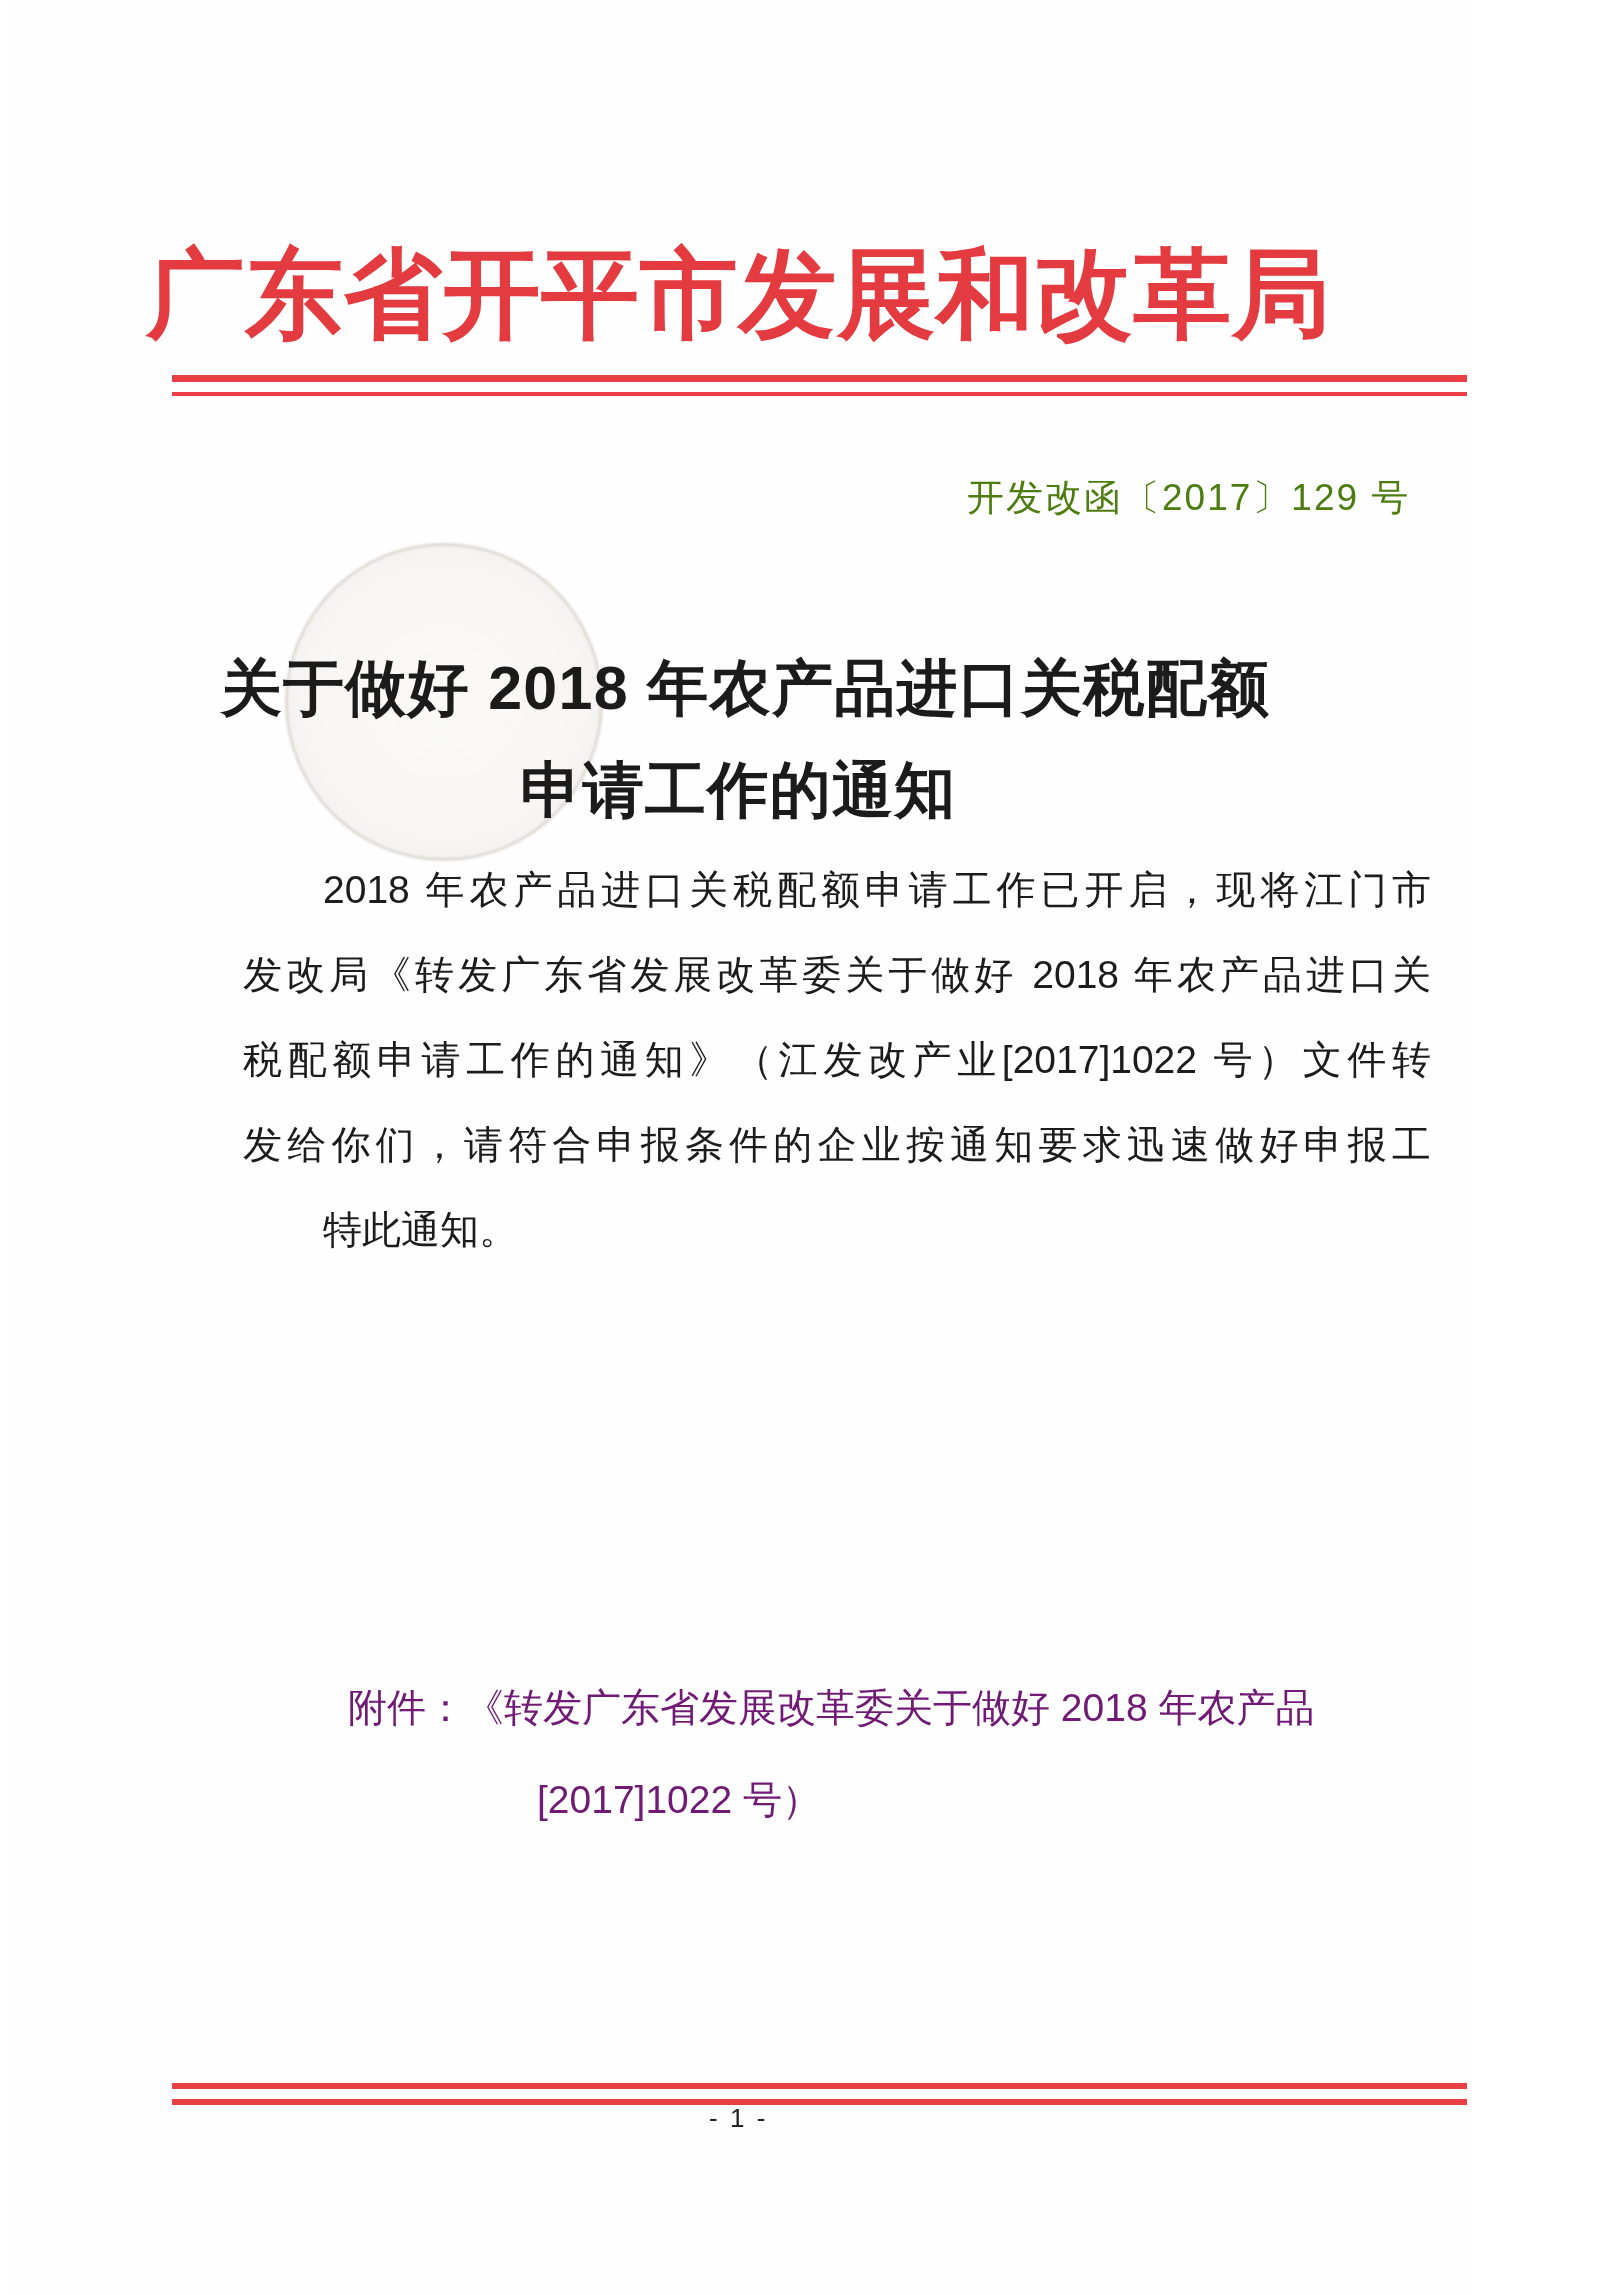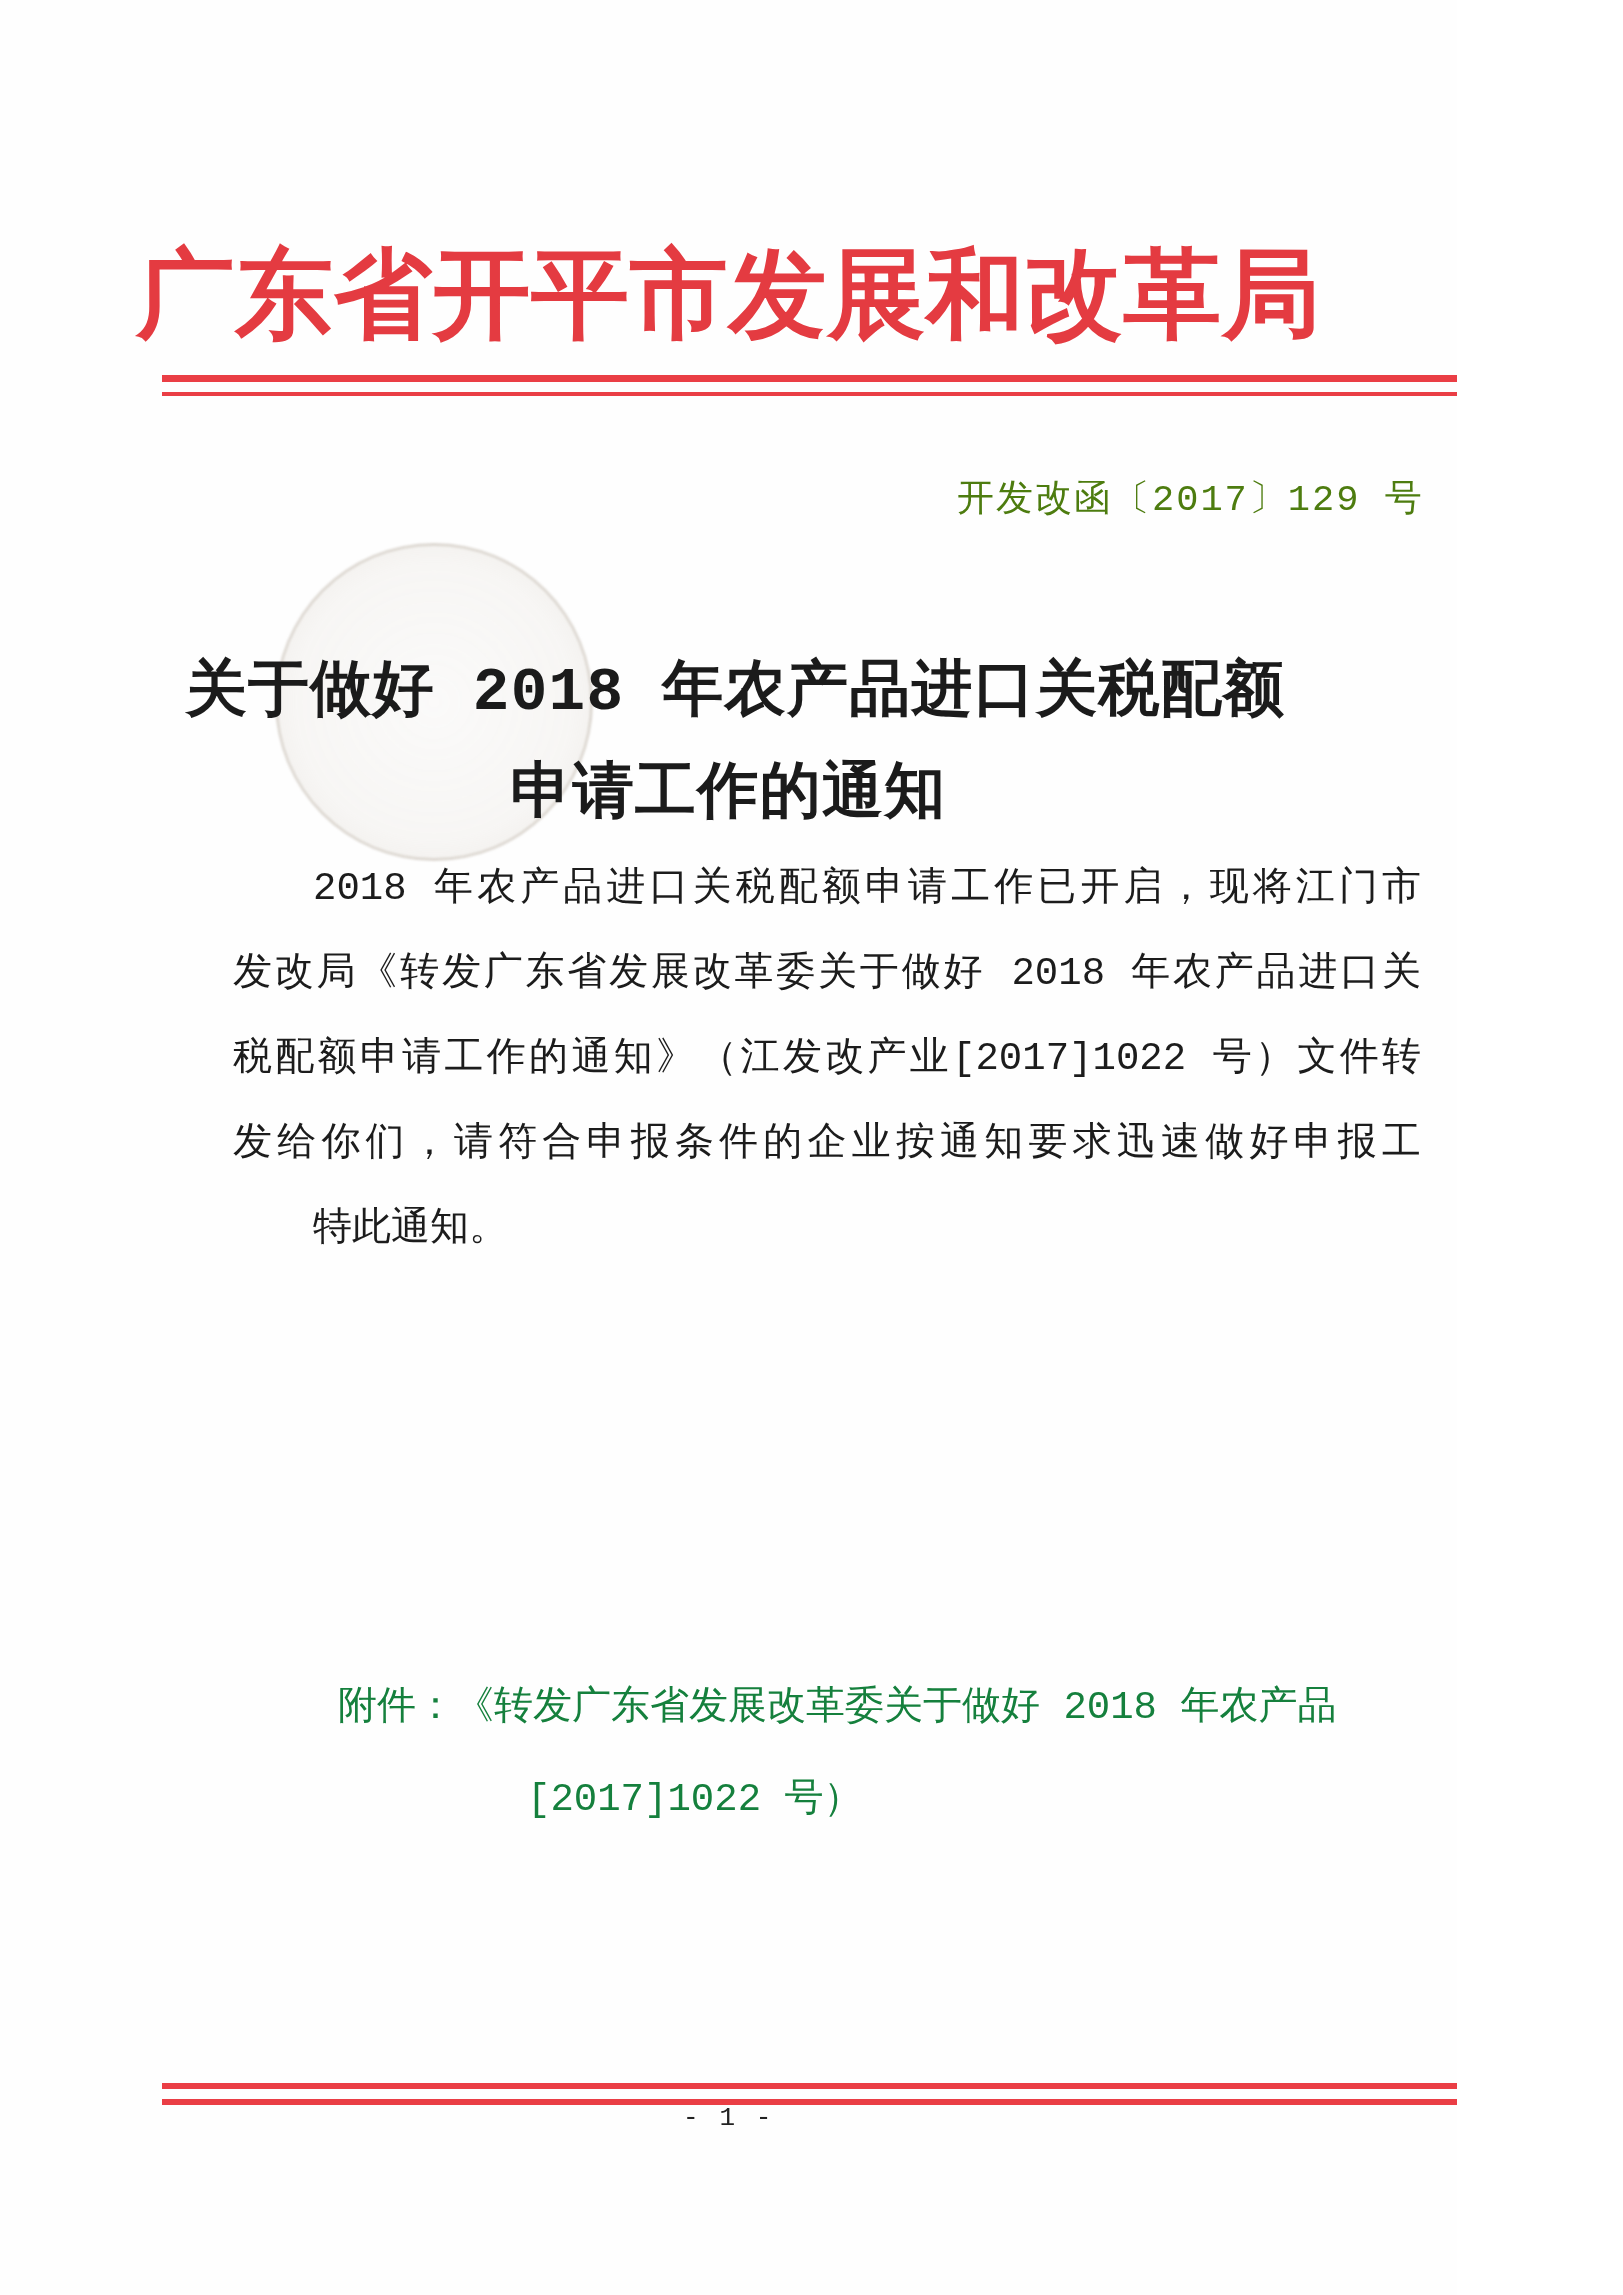--- a/index.html
+++ b/index.html
@@ -2,21 +2,22 @@
 <html style="font-size:10.5px"><head>
 <meta charset="utf-8">
 <style>
   html, body { margin: 0; padding: 0; background: #ffffff; }
   .page {
     position: relative;
     width: 1457px;
     height: 2295px;
     background: #fefefe;
     overflow: hidden;
-    font-family: Liberation Mono, monospace;
+    font-family: Liberation Sans, sans-serif;
+    margin-left: 10px;
   }
 
   
   .seal-ghost {
     position: absolute;
     left: 275px;
     top: 543px;
     width: 312px;
     height: 312px;
     border: 3.3px solid rgba(172, 158, 142, 0.32);
@@ -89,21 +90,21 @@
   .body-line { width: 100%; }
   .body-line.fill { text-align: justify; text-align-last: justify; }
   .body-line.indent { text-indent: 80px; }
 
   .attachment {
     position: absolute;
     left: 338px;
     top: 1662px;
     font-size: 39px;
     line-height: 92px;
-    color: #15803d;
+    color: #701a75;
     white-space: nowrap;
   }
   .attachment .cont { padding-left: 189px; }
 
   .page-number {
     position: absolute;
     top: 2103px;
     left: 0;
     width: 100%;
     text-align: center;

